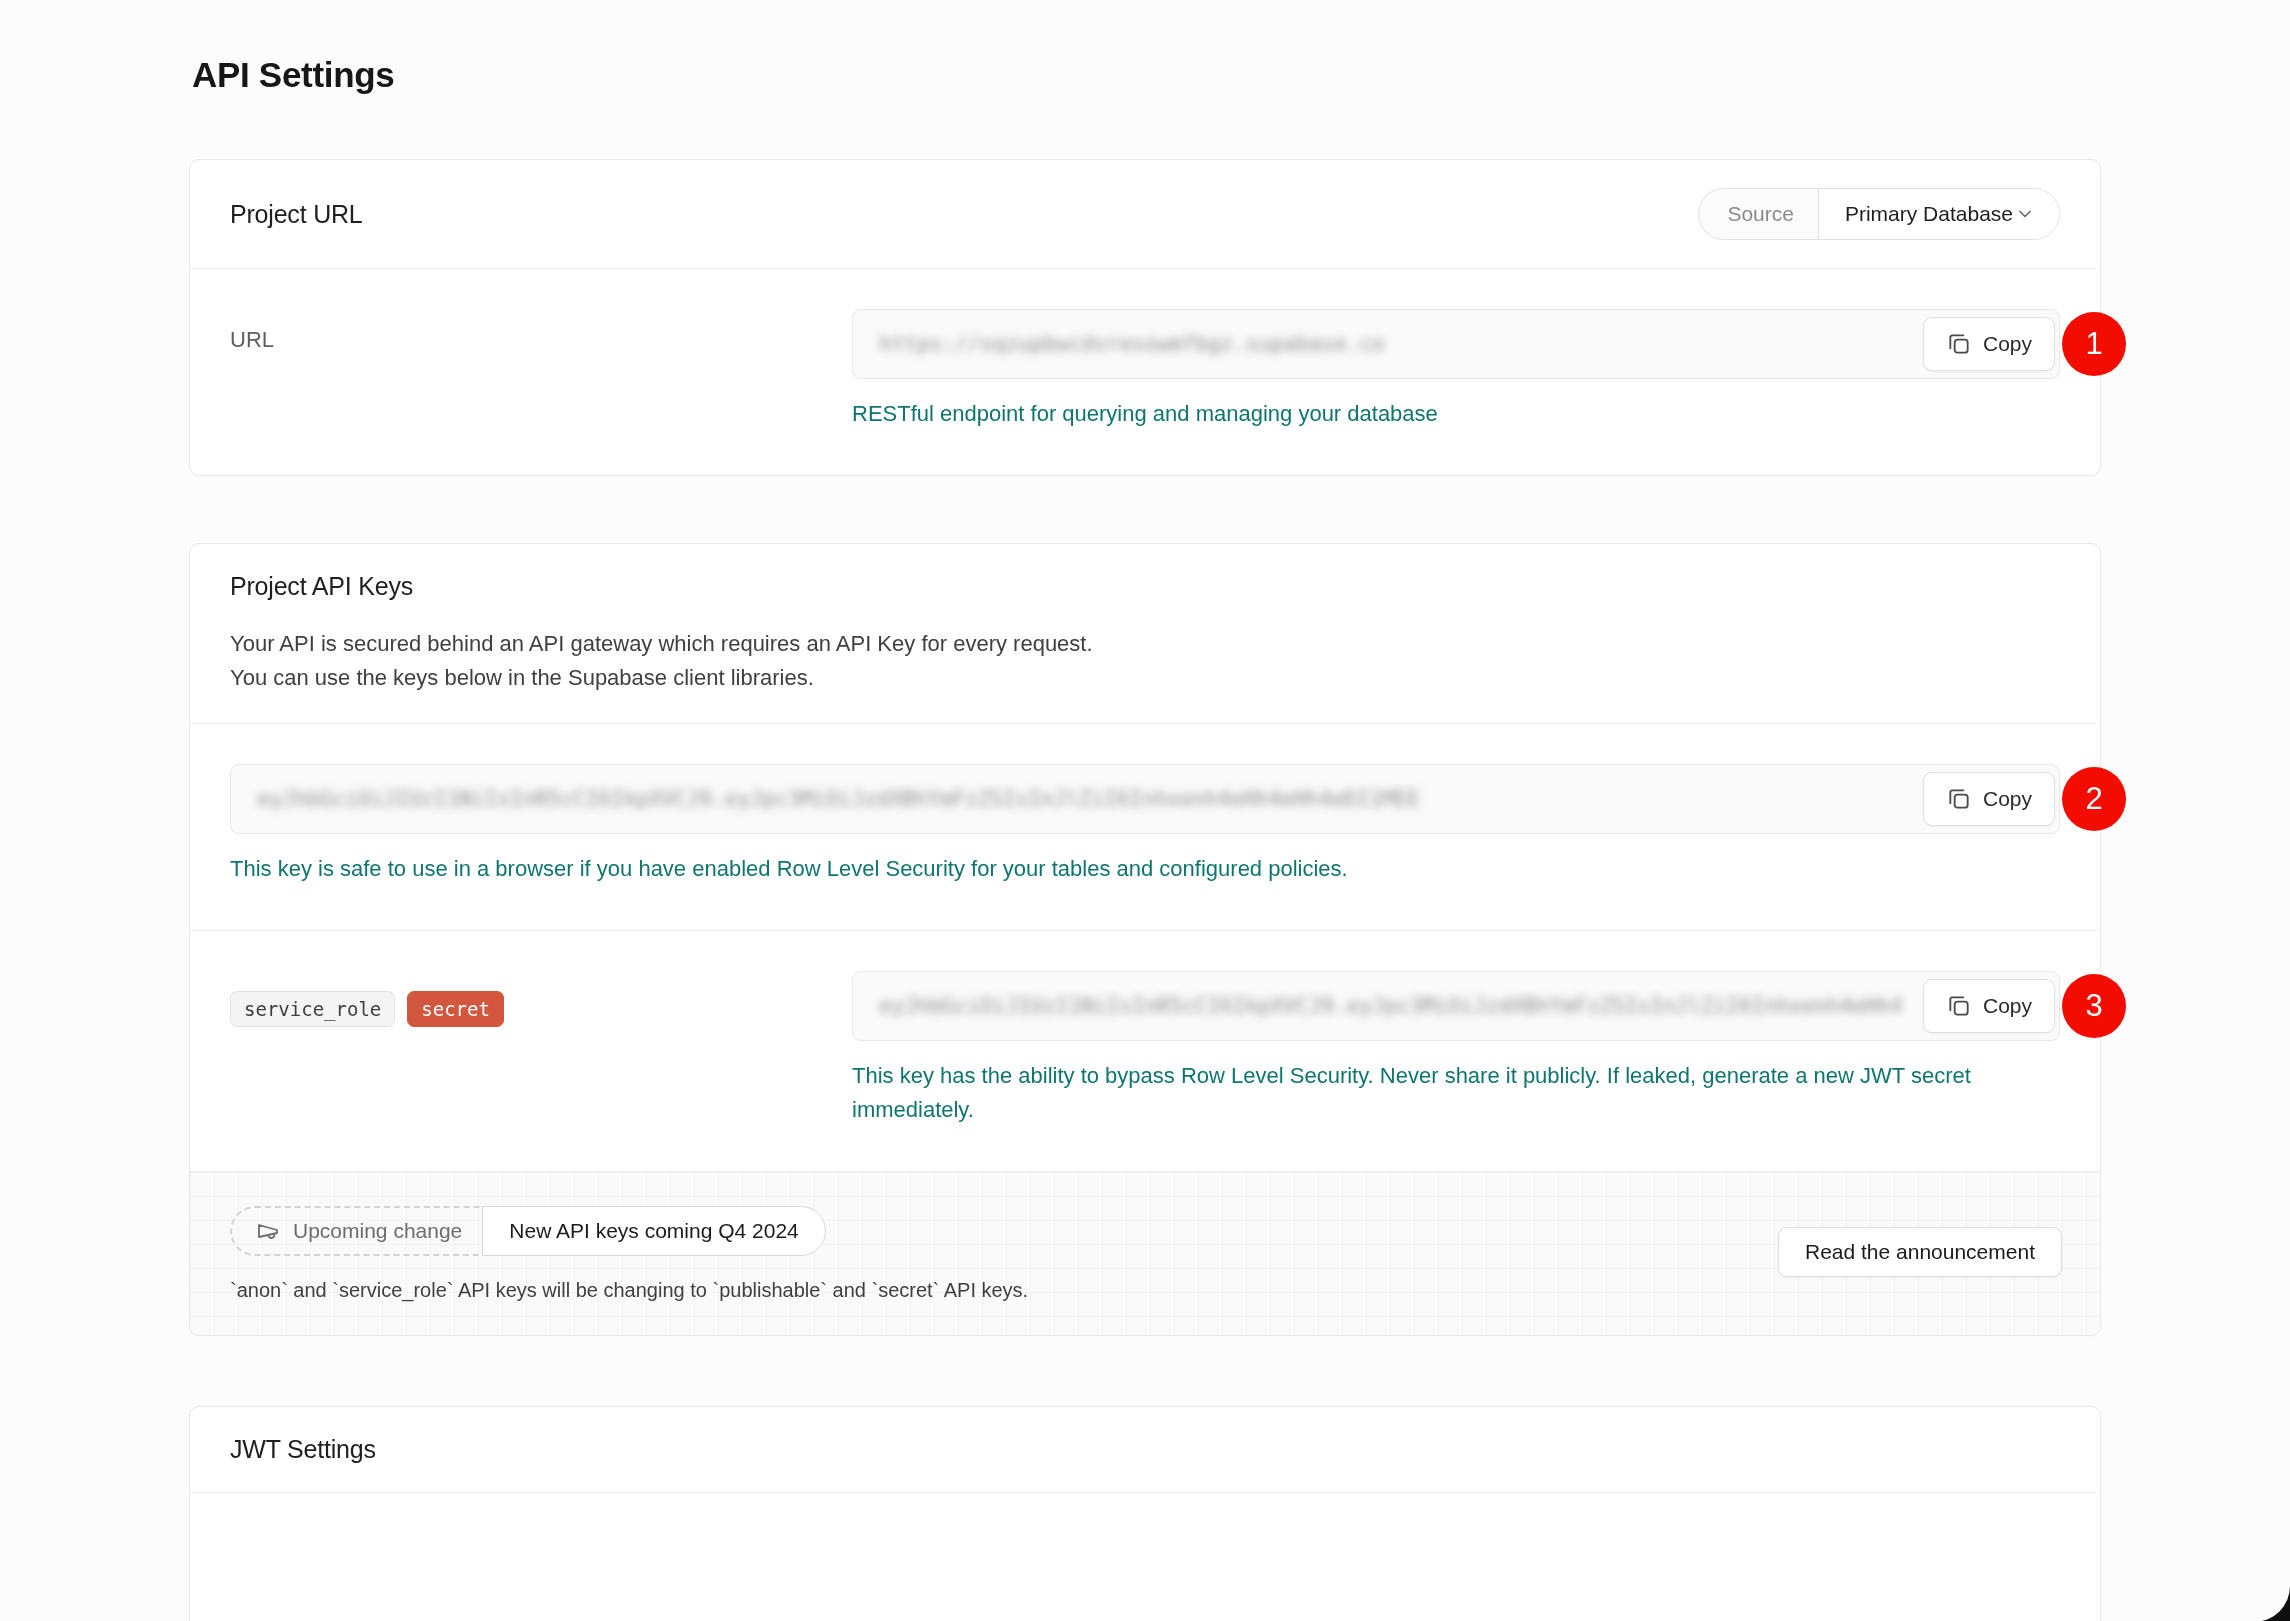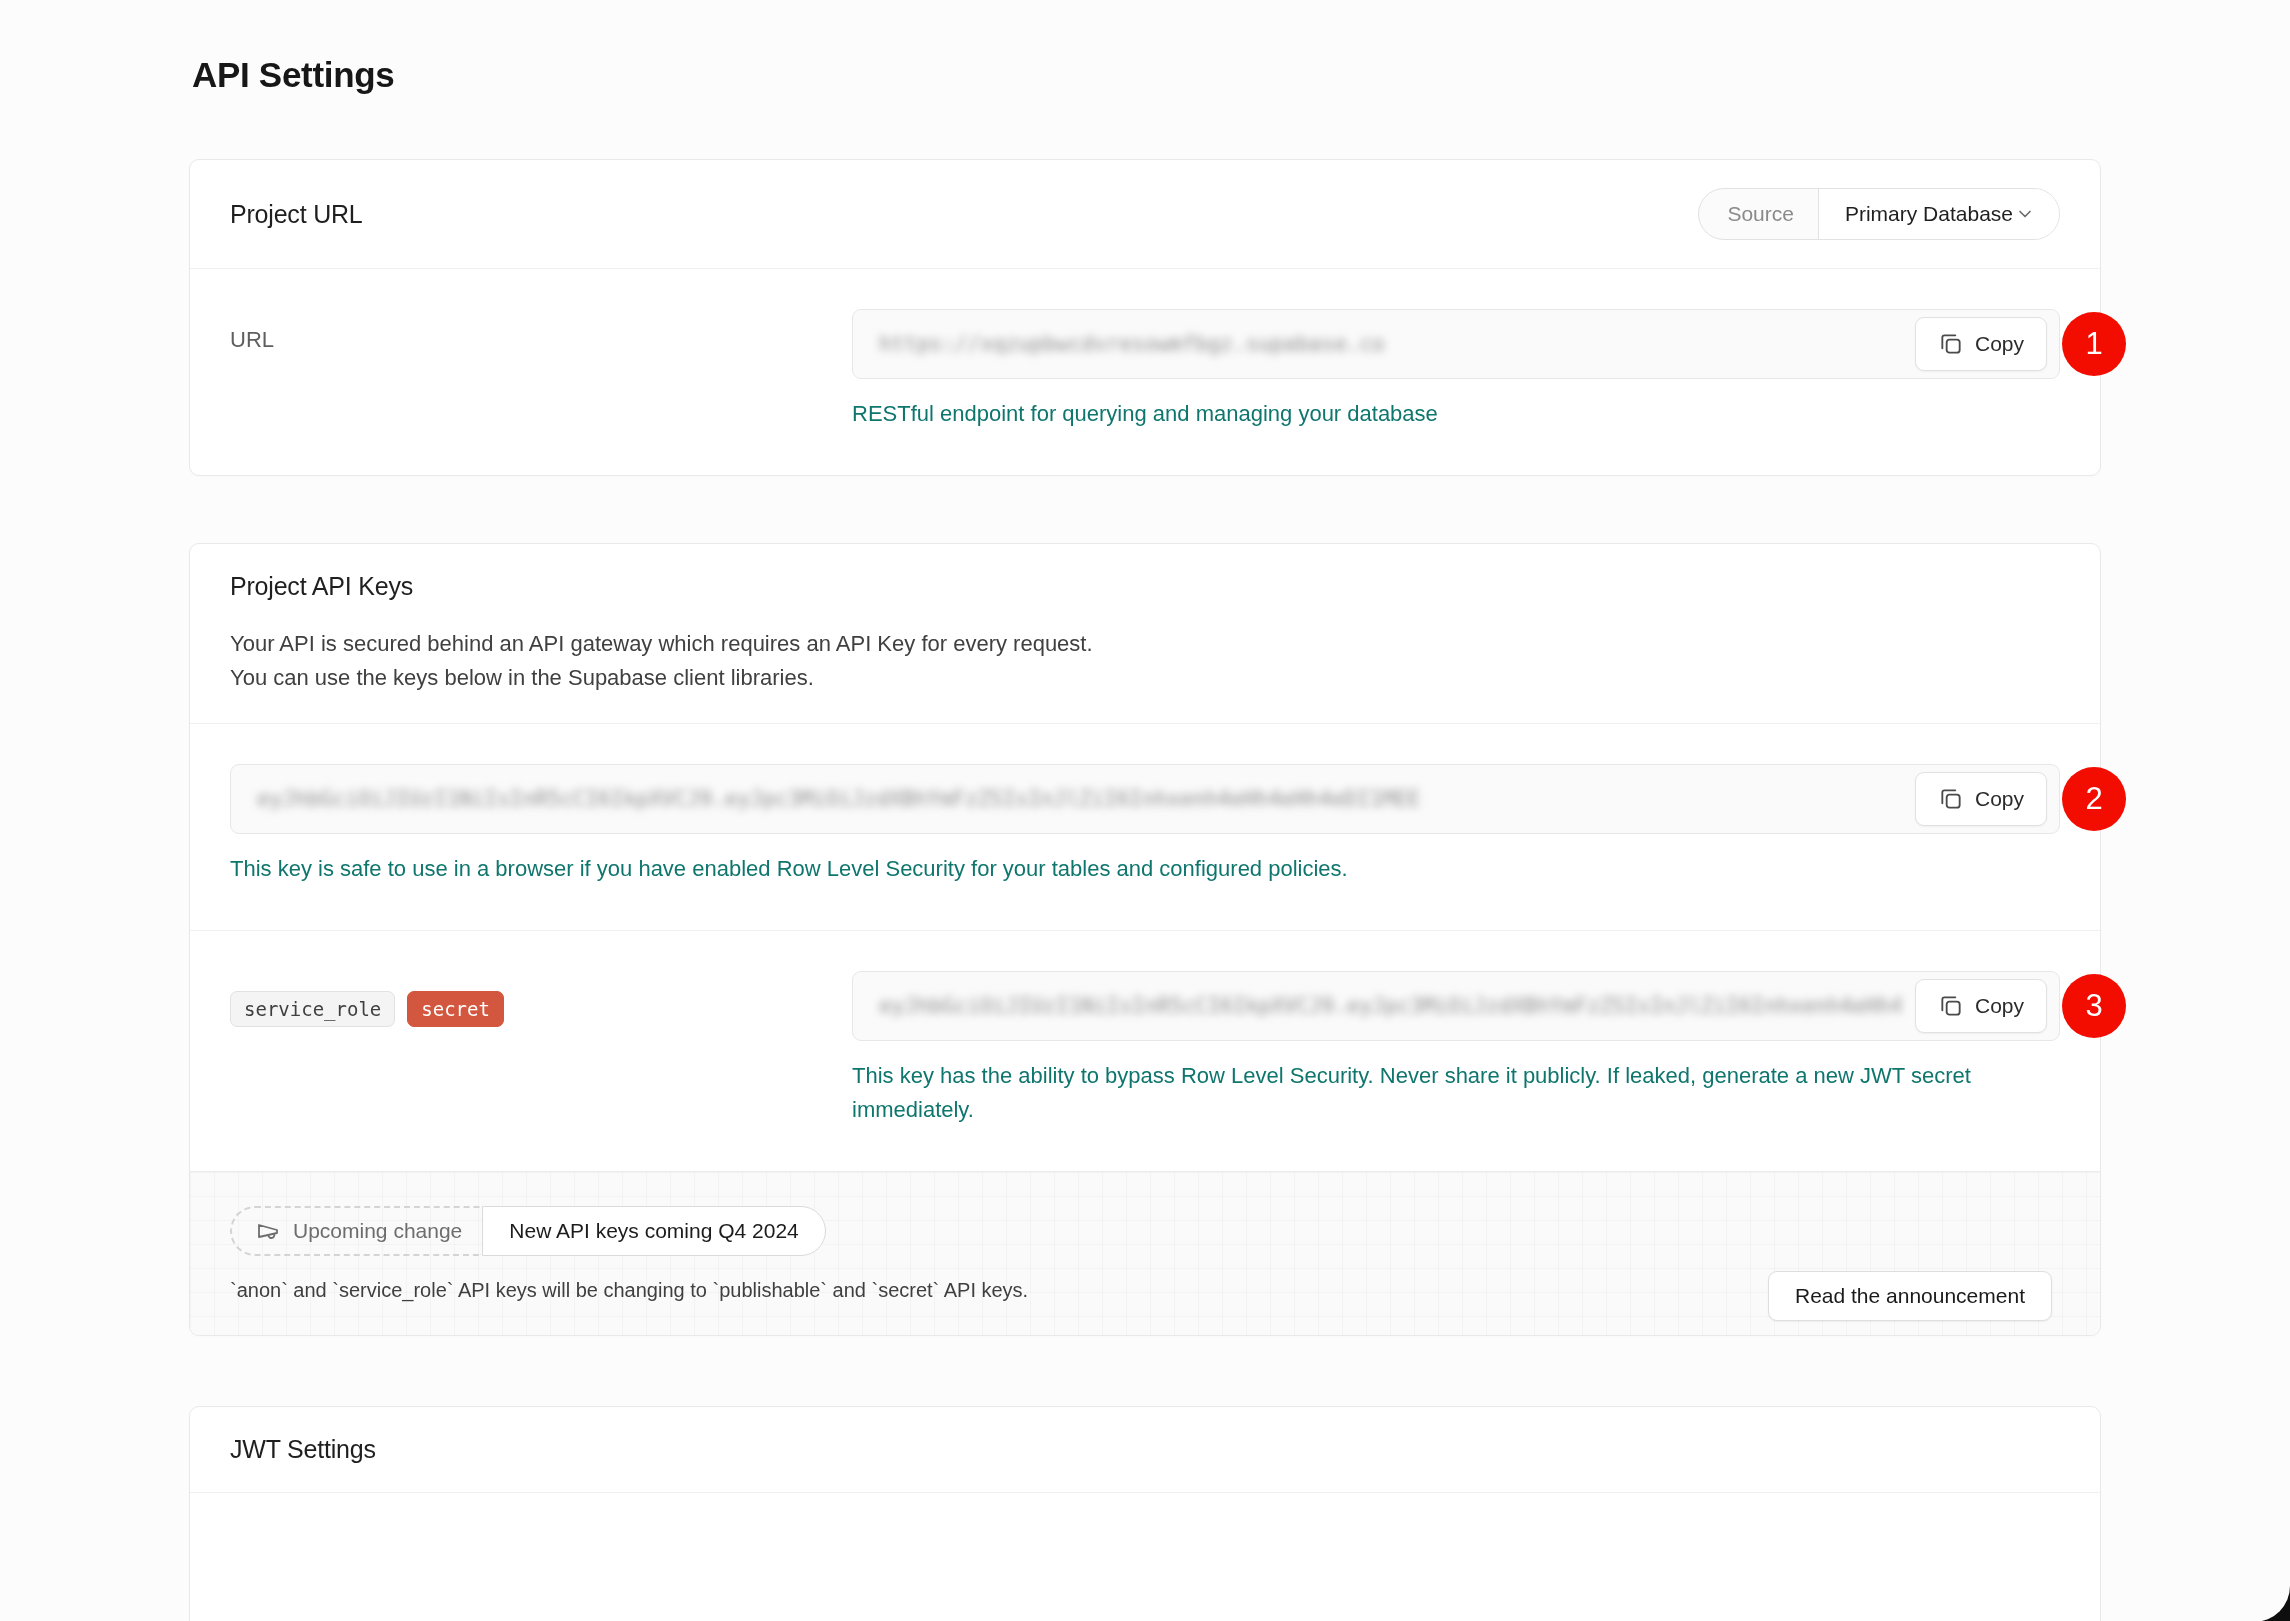--- a/index.html
+++ b/index.html
@@ -32,21 +32,21 @@
   .row-field{flex:1;min-width:0;position:relative;}
   .input{
     position:relative;background:#fafafa;border:1px solid #e7e7e7;border-radius:9px;
     height:70px;display:flex;align-items:center;padding:0 159px 0 26px;box-sizing:border-box;
   }
   .masked{
     font-family:"DejaVu Sans Mono","Liberation Mono",monospace;font-size:21px;color:#8f8f8f;
     filter:blur(4px);white-space:nowrap;overflow:hidden;user-select:none;
   }
   .copy-btn{
-    position:absolute;right:12px;top:50%;transform:translateY(-50%);
+    position:absolute;right:4px;top:50%;transform:translateY(-50%);
     height:54px;display:flex;align-items:center;gap:11px;padding:0 22px;
     background:#ffffff;border:1px solid #e1e1e1;border-radius:9px;
     font-family:"Liberation Sans",sans-serif;font-size:21px;color:#2b2b2b;cursor:pointer;
     box-shadow:0 1px 2px rgba(0,0,0,0.05);
   }
   .step{
     position:absolute;right:-67px;top:50%;transform:translateY(-50%);
     width:64px;height:64px;border-radius:50%;background:#f20d00;color:#ffffff;
     display:flex;align-items:center;justify-content:center;font-size:31px;z-index:5;
   }
@@ -71,25 +71,24 @@
     display:flex;align-items:center;gap:13px;border:2px dashed #d4d4d4;border-right:none;
     border-radius:994px 0 0 994px;padding:0 20px 0 24px;height:50px;box-sizing:border-box;
     color:#6d6d6d;font-size:21px;
   }
   .pill-right{
     display:flex;align-items:center;border:1px solid #dadada;background:#ffffff;
     border-radius:0 994px 994px 0;padding:0 26px;height:50px;box-sizing:border-box;
     color:#1c1c1c;font-size:21px;font-weight:500;
   }
   .announce-btn{
-    position:absolute;right:48px;top:55px;height:50px;display:flex;align-items:center;
+    position:absolute;right:38px;top:55px;height:50px;display:flex;align-items:center;
     padding:0 26px;background:#ffffff;border:1px solid #dedede;border-radius:9px;
     font-family:"Liberation Sans",sans-serif;font-size:21px;color:#1b1b1b;cursor:pointer;
     box-shadow:0 1px 2px rgba(0,0,0,0.05);
-    margin-top:44px;
   }
   .footer-note{margin-top:23px;font-size:20px;color:#3f3f3f;}
   .jwt-body{height:40px;}
   
   .corner-dark{position:absolute;right:0;bottom:0;width:70px;height:70px;background:#0e0e0e;}
   .corner-mask{position:absolute;right:0;bottom:0;width:139px;height:139px;background:#fcfcfc;border-bottom-right-radius:36px;}
   .icon{display:inline-flex;flex:none;}
   button{font:inherit;}
 </style>
 </head>

